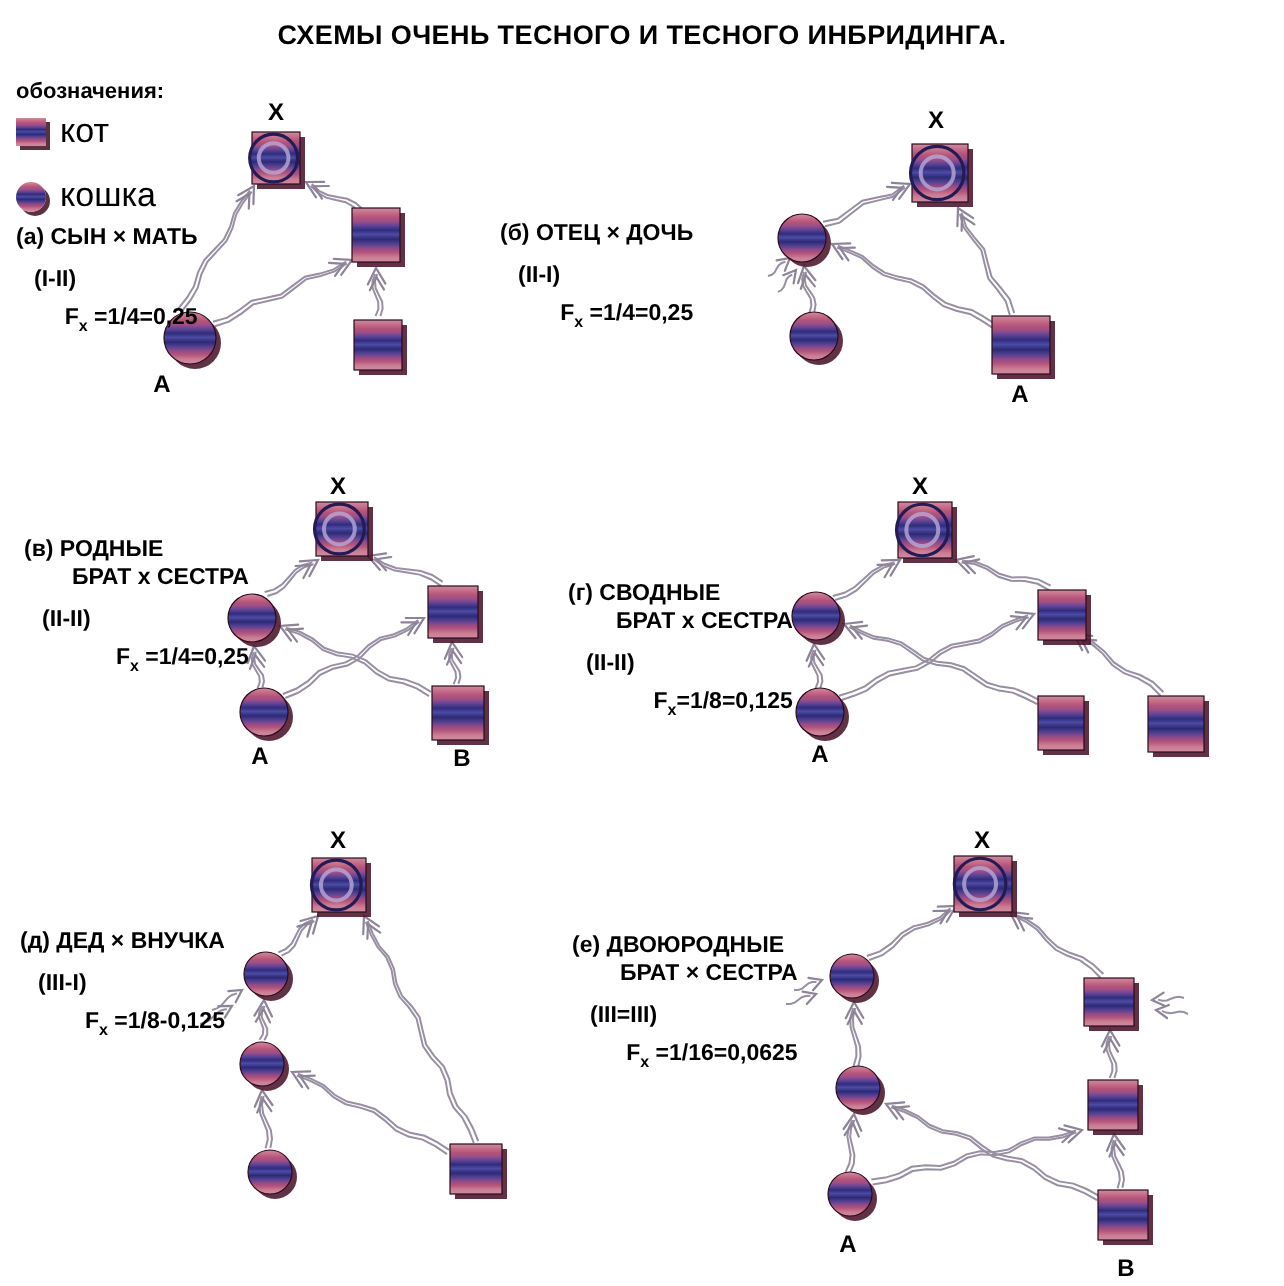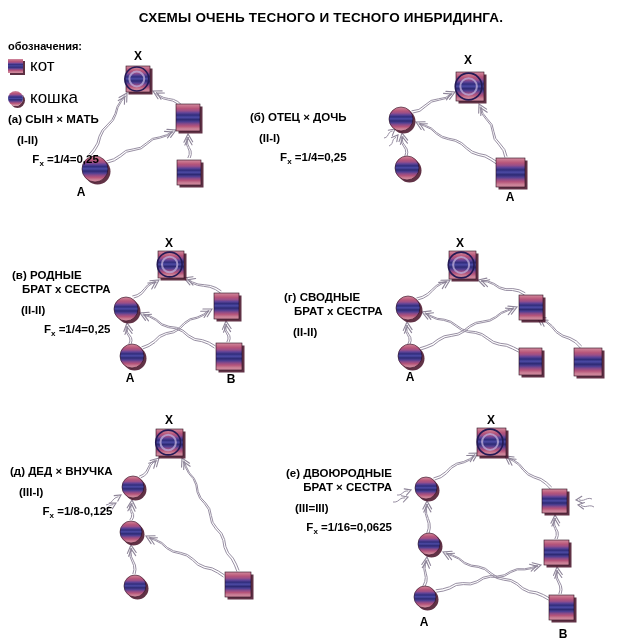--- a/index.html
+++ b/index.html
@@ -18,21 +18,21 @@
   .node-grad{
     background:linear-gradient(180deg,#d18ba0 0%,#c36a86 10%,#b5547a 17%,#9b4f88 25%,
       #5e4398 33%,#302d7c 41%,#4c4aa4 49%,#2d2a74 58%,#4f3f92 66%,#8c4a88 74%,
       #b5547a 82%,#c97e94 91%,#d18ba0 100%);
   }
   .mini-square{width:15px;height:14px;box-shadow:2px 2px 0 rgba(64,12,34,.85);margin-right:7px;}
   .mini-circle{width:15px;height:15px;border-radius:50%;box-shadow:2px 2px 0 rgba(64,12,34,.85);margin-right:7px;}
   #legend .lbl{font-size:17px;}
   
   .scheme{position:absolute;font-size:11.5px;font-weight:bold;line-height:14px;white-space:nowrap;}
-  .scheme .l2{margin-left:10px;text-align:right;}
+  .scheme .l2{margin-left:24px;text-align:right;}
   .scheme .l2:empty{display:none;}
   .scheme .gen{margin-top:7px;margin-left:9px;}
   .scheme .fx{margin-top:5px;margin-left:2px;text-align:right;}
   .scheme sub{font-size:8px;}
   #sch-a{left:8px;top:112px;}
   #sch-b{left:250px;top:110px;}
   #sch-v{left:12px;top:268px;}
   #sch-g{left:284px;top:290px;}
   #sch-d{left:10px;top:464px;}
   #sch-e{left:286px;top:466px;}
@@ -406,20 +406,21 @@
     <div class="l1">(в) РОДНЫЕ</div>
     <div class="l2">БРАТ х СЕСТРА</div>
     <div class="gen">(II-II)</div>
     <div class="fx"><span>F</span><sub>x</sub><span> =1/4=0,25</span></div>
   </div>
 
   <div class="scheme" id="sch-g">
     <div class="l1">(г) СВОДНЫЕ</div>
     <div class="l2">БРАТ х СЕСТРА</div>
     <div class="gen">(II-II)</div>
+    <div class="fx"><span>F</span><sub>x</sub><span>=1/8=0,125</span></div>
   </div>
 
   <div class="scheme" id="sch-d">
     <div class="l1">(д) ДЕД × ВНУЧКА</div>
 
     <div class="gen">(III-I)</div>
     <div class="fx"><span>F</span><sub>x</sub><span> =1/8-0,125</span></div>
   </div>
 
   <div class="scheme" id="sch-e">

